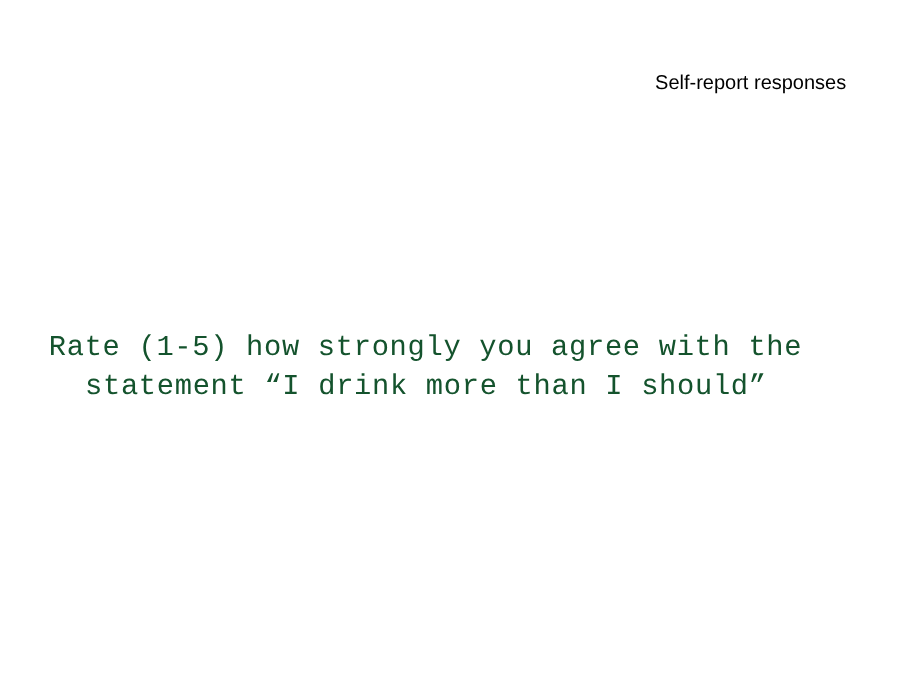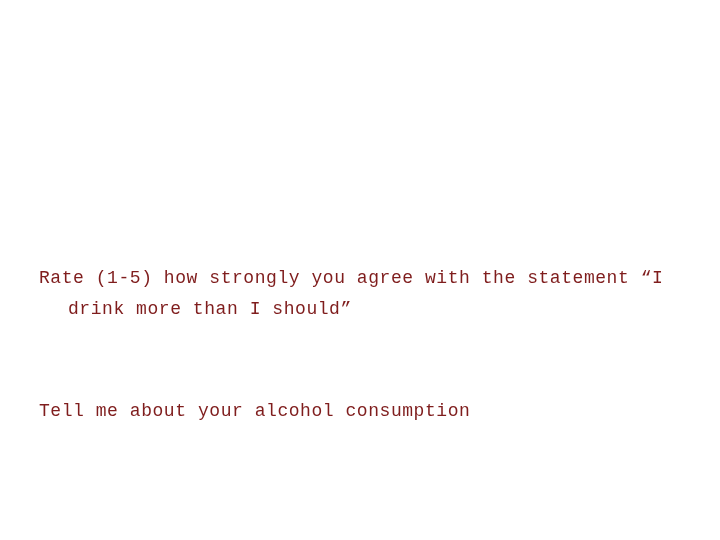--- a/index.html
+++ b/index.html
@@ -61,38 +61,36 @@
   .mono-block {
     position: absolute;
     left: 39px;
     width: 660px;
   }
   #mono-block-1 { top: 263px; }
   #mono-block-2 { top: 396px; }
 
   .para-mono {
     font-family: "Liberation Mono", "DejaVu Sans Mono", monospace;
-    font-size: 18px;
+    font-size: 23px;
     line-height: 31px;
-    color: #7f1d1d;
+    color: #14532d;
     margin: 0;
     padding-left: 29px;
     text-indent: -29px;
     white-space: pre-wrap;
     letter-spacing: 0.55px;
   }
 </style>
 </head>
 <body>
 
 <div id="slide">
 
+  <div class="slide-title">Self-report responses</div>
 
 
   <div class="mono-block" id="mono-block-1">
     <p class="para-mono">Rate (1-5) how strongly you agree with the statement “I drink more than I should”</p>
   </div>
 
-  <div class="mono-block" id="mono-block-2">
-    <p class="para-mono">Tell me about your alcohol consumption</p>
-  </div>
 
 </div>
 
 </body></html>

